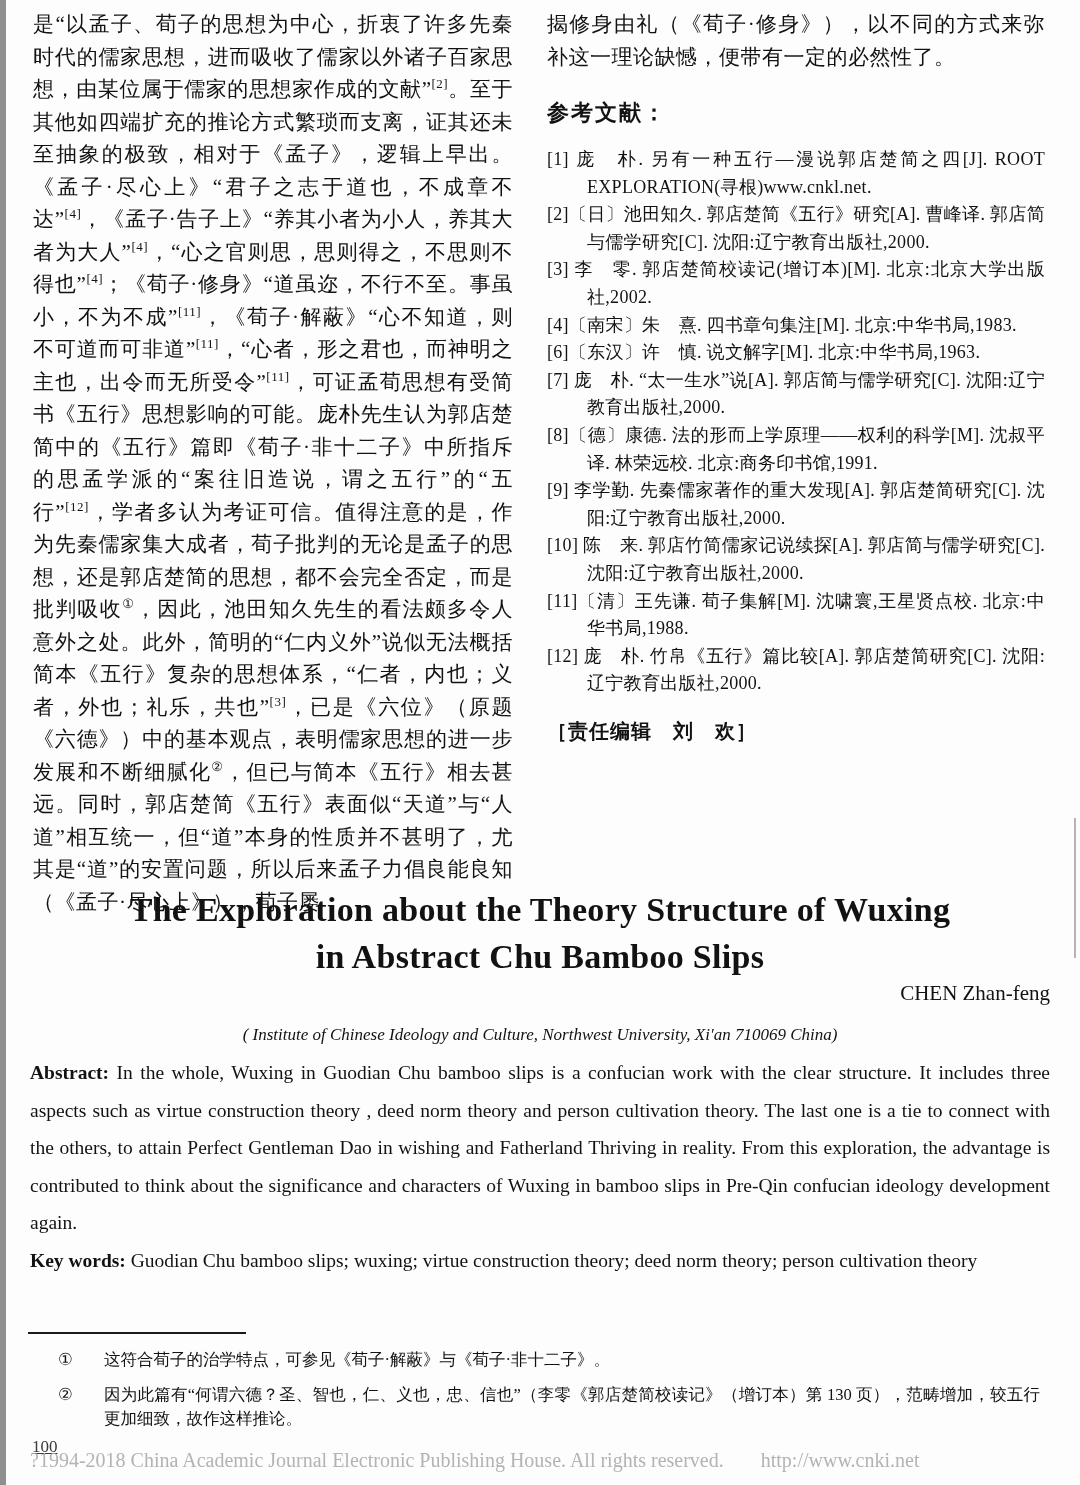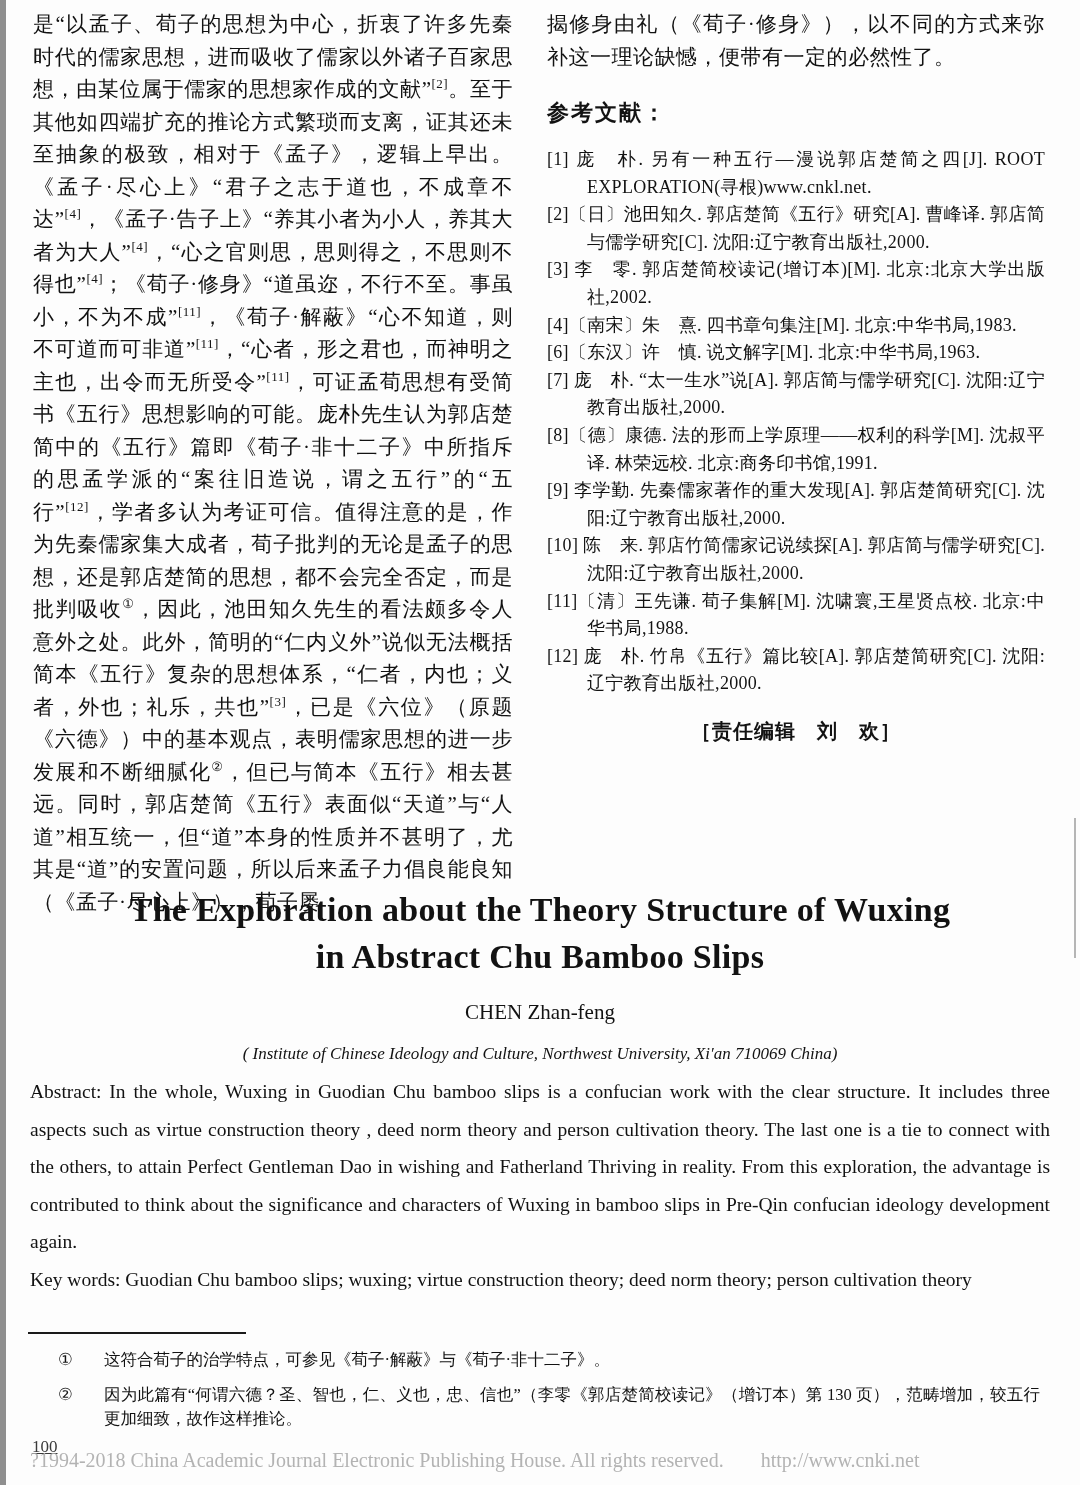--- a/index.html
+++ b/index.html
@@ -34,40 +34,40 @@
     font-weight:bold; font-size:22px; margin-top:25px; margin-bottom:18px;
     letter-spacing:2px;
   }
   .ref-list { font-size:18px; line-height:27.6px; }
   .ref-item {
     padding-left:40px; text-indent:-40px; text-align:justify;
     letter-spacing:0.3px;
   }
   .editor-note {
     font-family:"Liberation Sans","DejaVu Sans",sans-serif;
-    font-weight:bold; font-size:20px; text-align:center;
+    font-weight:bold; font-size:20px; text-align:left;
     margin-top:20px; letter-spacing:1px;
   }
   
   .en-section {
     position:absolute; top:886px; left:30px; width:1020px;
   }
   .en-title {
     text-align:center; font-weight:bold; font-size:34px; line-height:47px;
     letter-spacing:0.3px;
   }
-  .en-author { text-align:center; font-size:21px; margin-top:20px; }
+  .en-author { text-align:right; font-size:21px; margin-top:1px; }
   .en-affiliation {
     text-align:center; font-size:17px; font-style:italic; margin-top:19px;
   }
   .en-abstract, .en-keywords {
     font-size:19.5px; line-height:37.5px; text-align:justify; margin-top:9px;
   }
   .en-keywords { margin-top:0; }
-  .en-label { font-weight:normal; }
+  .en-label { font-weight:bold; }
   
   .footnote-rule {
     position:absolute; top:1332px; left:28px; width:218px;
     border-top:2px solid #1a1a1a;
   }
   .footnotes {
     position:absolute; top:1348px; left:30px; width:1010px;
     font-size:16.5px; line-height:24px;
   }
   .footnote { display:flex; margin-bottom:11px; }

